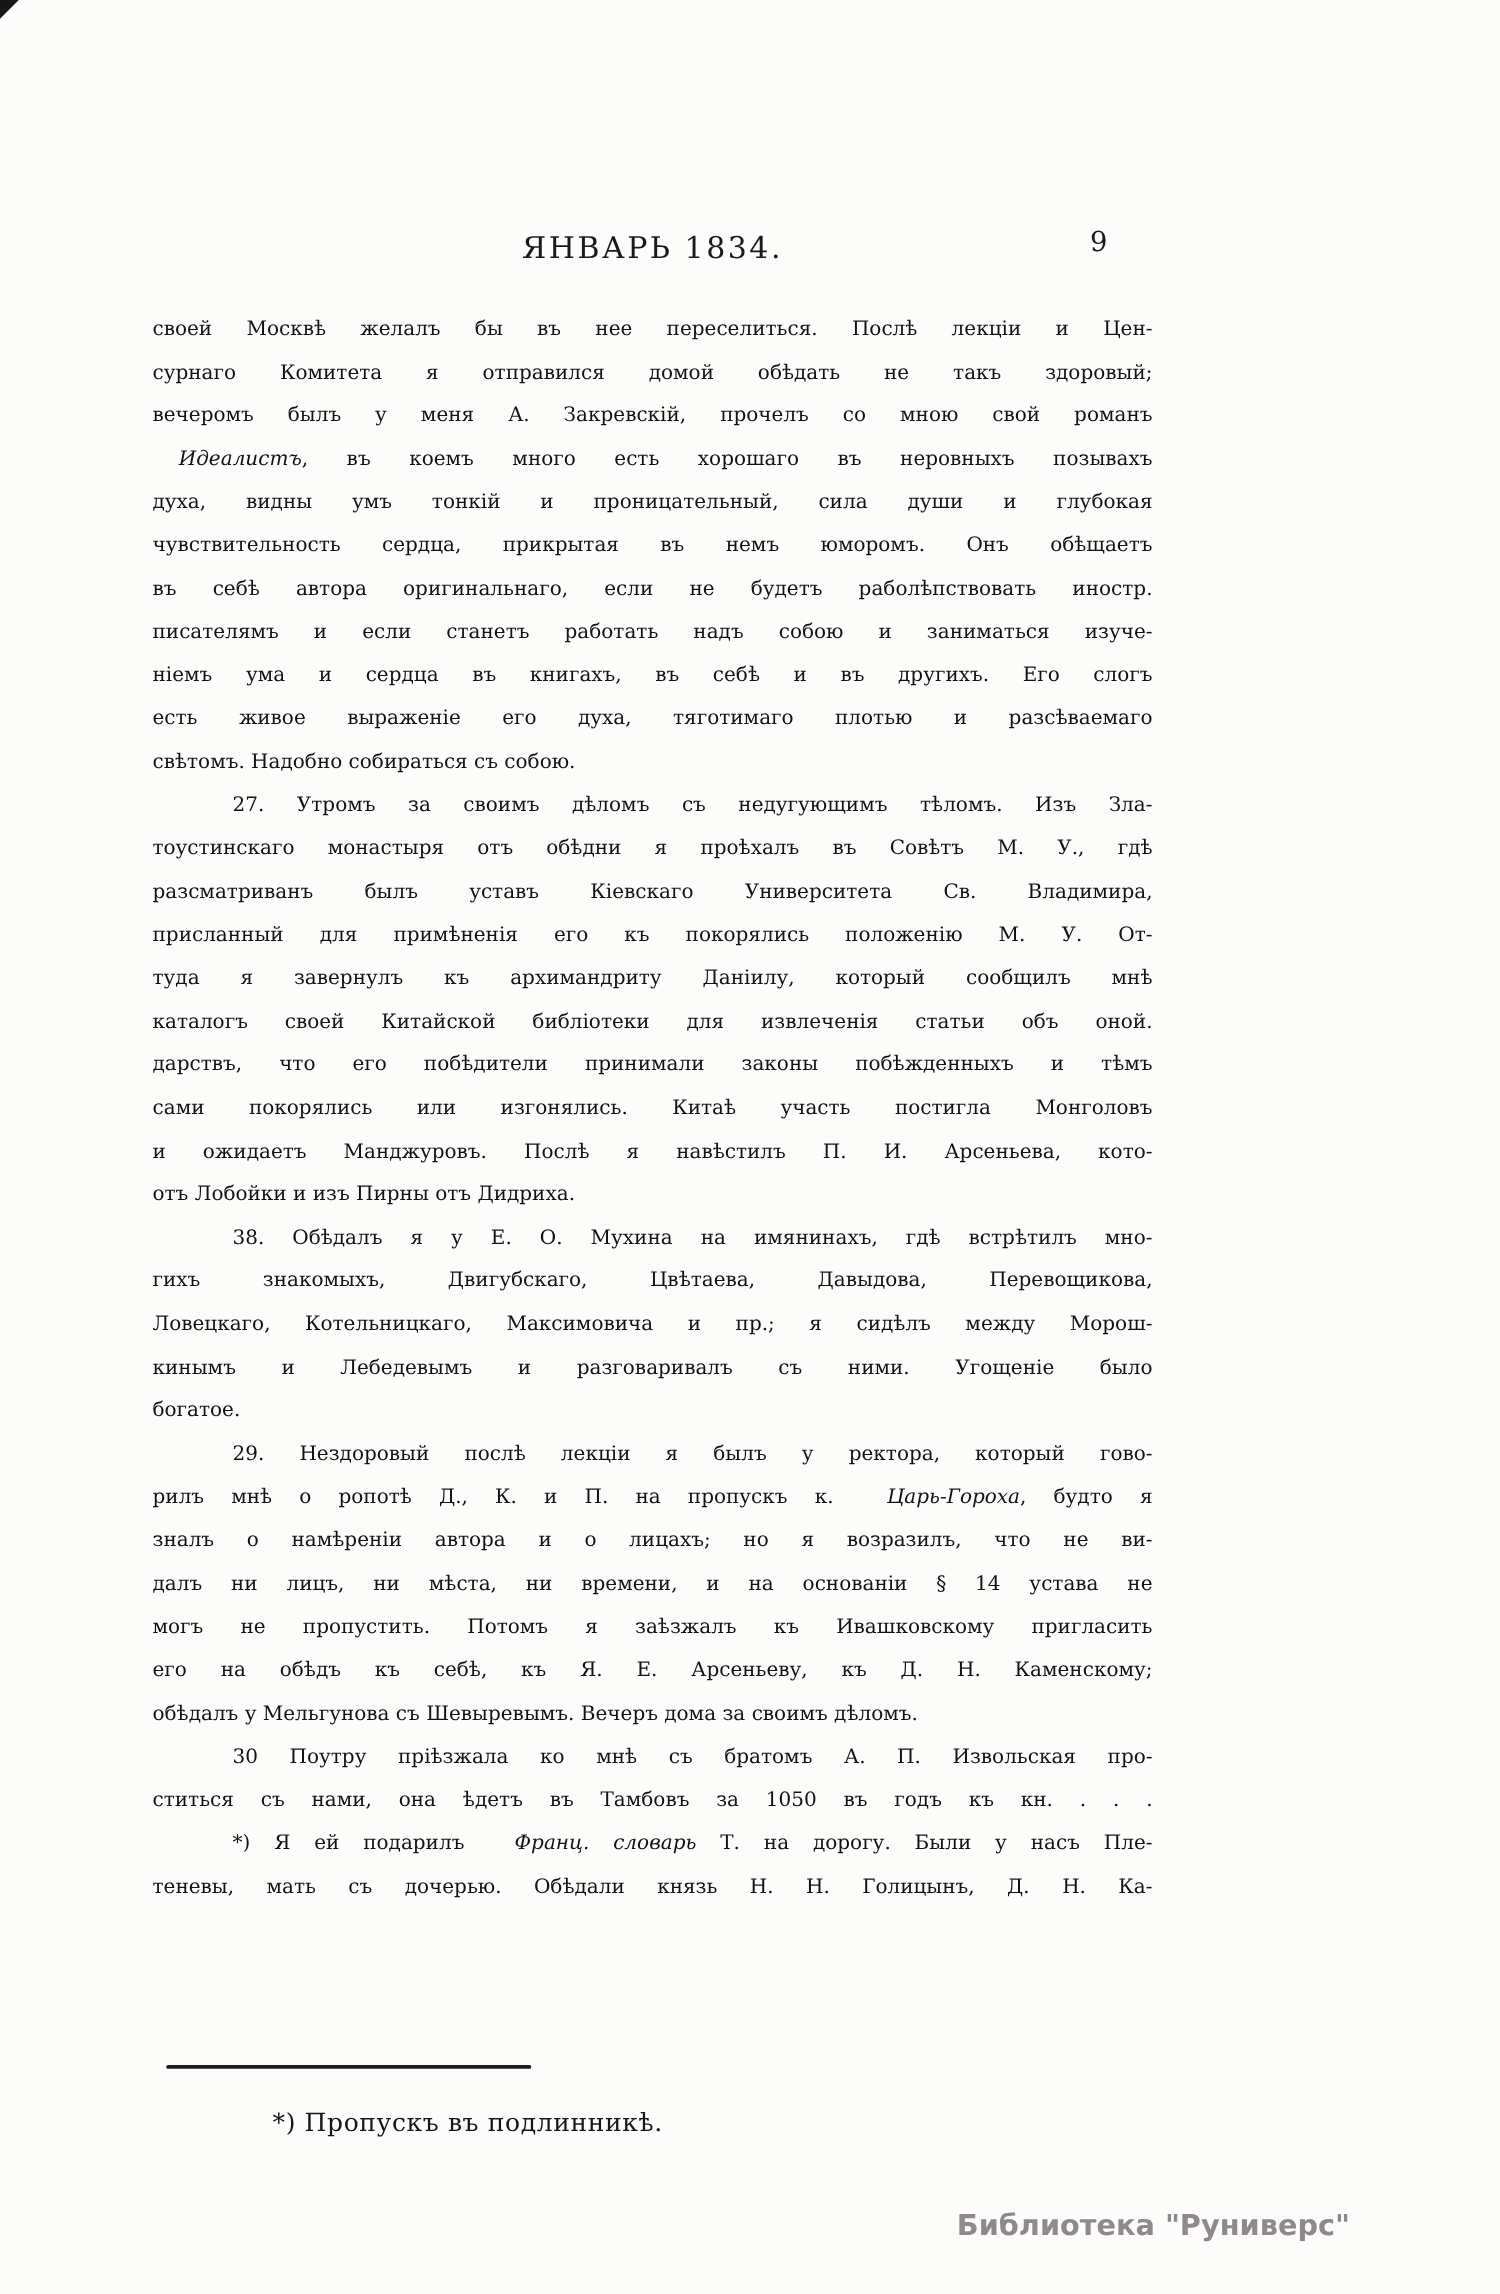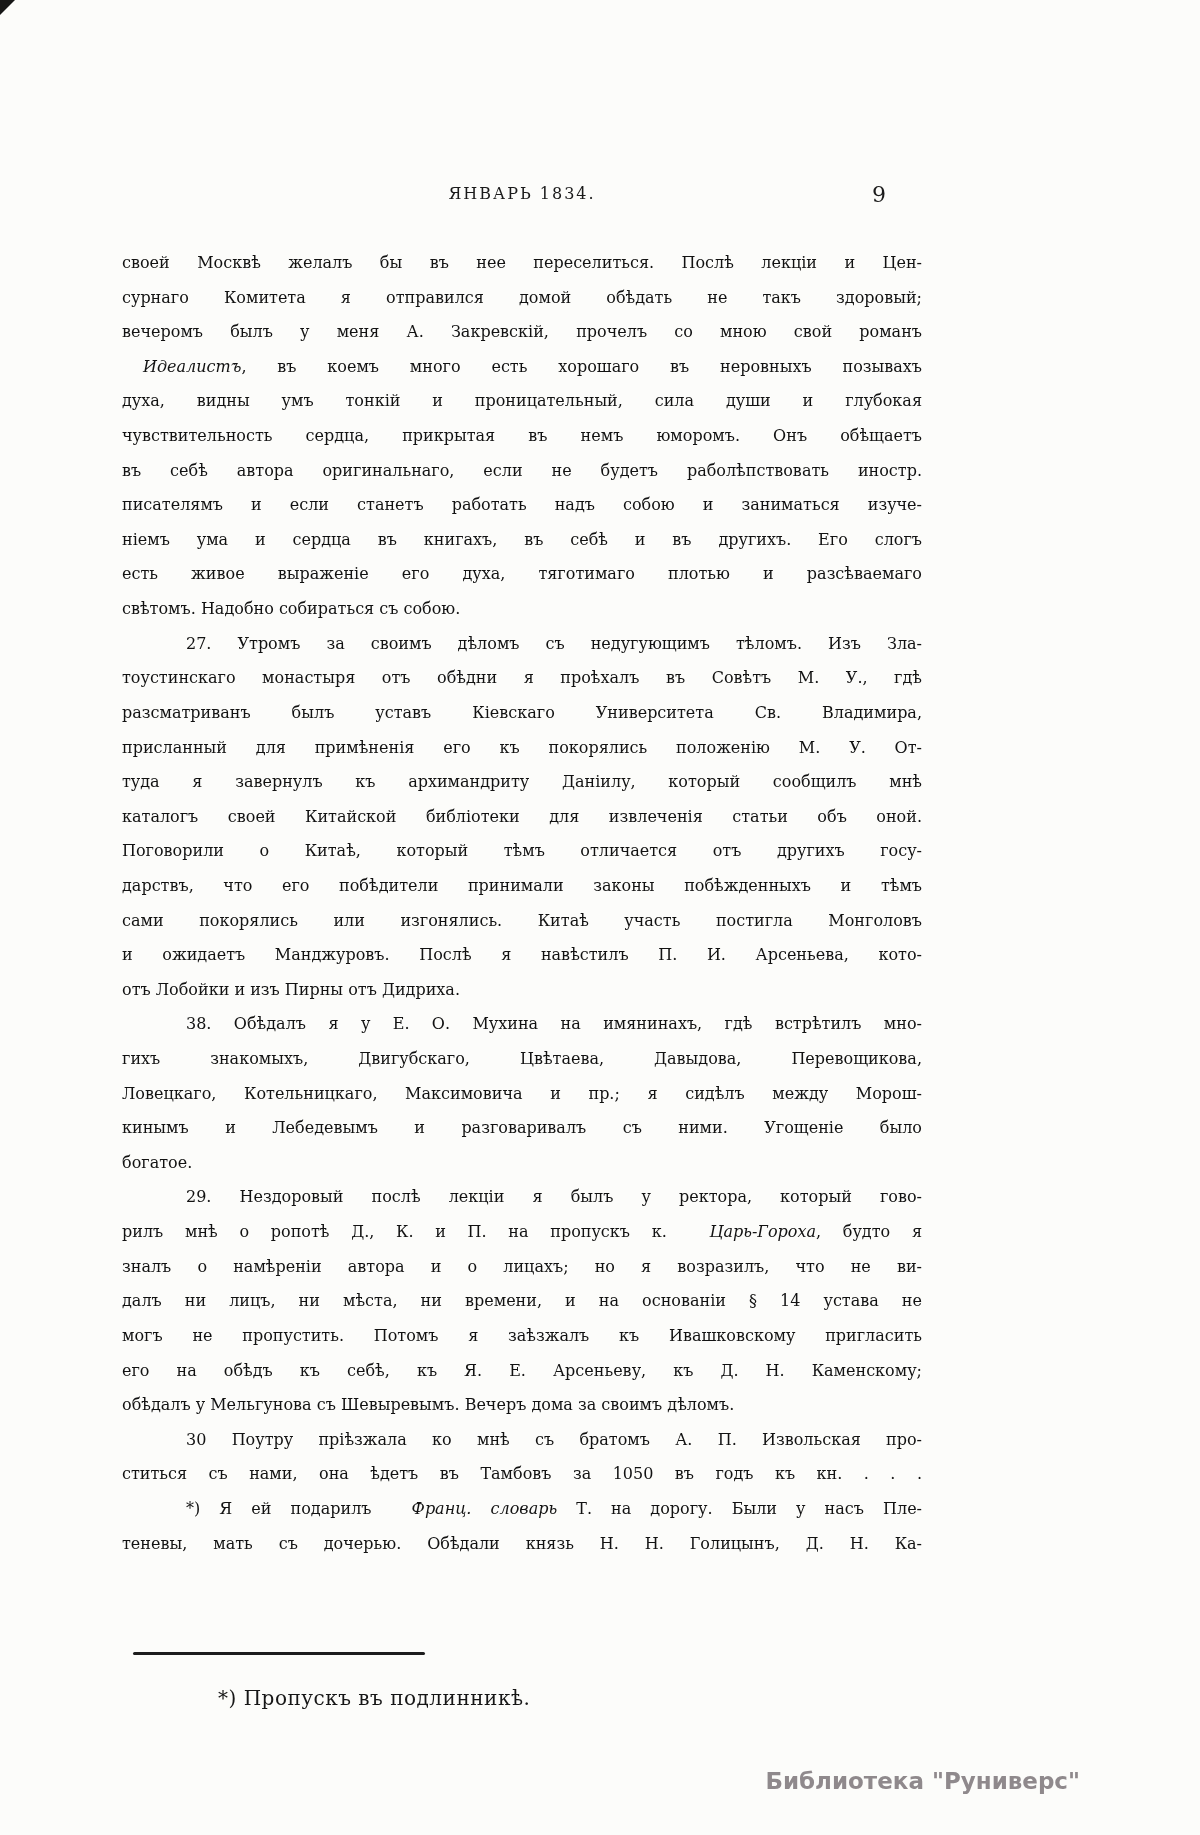--- a/index.html
+++ b/index.html
@@ -25,21 +25,21 @@
     width: 0; height: 0;
     border-top: 15px solid #161616;
     border-right: 15px solid transparent;
   }
   
   #runhead {
     position: absolute;
     left: 122px; top: 184px;
     width: 800px;
     text-align: center;
-    font-size: 16px;
+    font-size: 24px;
     letter-spacing: 2px;
     color: #1a1a1a;
     white-space: nowrap;
   }
   #pagenum {
     position: absolute;
     left: 872px; top: 182px;
     font-size: 22px;
     color: #1a1a1a;
   }
@@ -108,21 +108,20 @@
       <div class="line"><span>писателямъ и если станетъ работать надъ собою и заниматься изуче-</span></div>
       <div class="line"><span>ніемъ ума и сердца въ книгахъ, въ себѣ и въ другихъ. Его слогъ</span></div>
       <div class="line"><span>есть живое выраженіе его духа, тяготимаго плотью и разсѣваемаго</span></div>
       <div class="line end"><span>свѣтомъ. Надобно собираться съ собою.</span></div>
       <div class="line ind"><span>27. Утромъ за своимъ дѣломъ съ недугующимъ тѣломъ. Изъ Зла-</span></div>
       <div class="line"><span>тоустинскаго монастыря отъ обѣдни я проѣхалъ въ Совѣтъ М. У., гдѣ</span></div>
       <div class="line"><span>разсматриванъ былъ уставъ Кіевскаго Университета Св. Владимира,</span></div>
       <div class="line"><span>присланный для примѣненія его къ покорялись положенію М. У. От-</span></div>
       <div class="line"><span>туда я завернулъ къ архимандриту Даніилу, который сообщилъ мнѣ</span></div>
       <div class="line"><span>каталогъ своей Китайской библіотеки для извлеченія статьи объ оной.</span></div>
-      <div class="line"><span>Поговорили о Китаѣ, который тѣмъ отличается отъ другихъ госу-</span></div>
       <div class="line"><span>дарствъ, что его побѣдители принимали законы побѣжденныхъ и тѣмъ</span></div>
       <div class="line"><span>сами покорялись или изгонялись. Китаѣ участь постигла Монголовъ</span></div>
       <div class="line"><span>и ожидаетъ Манджуровъ. Послѣ я навѣстилъ П. И. Арсеньева, кото-</span></div>
       <div class="line end"><span>отъ Лобойки и изъ Пирны отъ Дидриха.</span></div>
       <div class="line ind"><span>38. Обѣдалъ я у Е. О. Мухина на имянинахъ, гдѣ встрѣтилъ мно-</span></div>
       <div class="line"><span>гихъ знакомыхъ, Двигубскаго, Цвѣтаева, Давыдова, Перевощикова,</span></div>
       <div class="line"><span>Ловецкаго, Котельницкаго, Максимовича и пр.; я сидѣлъ между Морош-</span></div>
       <div class="line"><span>кинымъ и Лебедевымъ и разговаривалъ съ ними. Угощеніе было</span></div>
       <div class="line end"><span>богатое.</span></div>
       <div class="line ind"><span>29. Нездоровый послѣ лекціи я былъ у ректора, который гово-</span></div>

